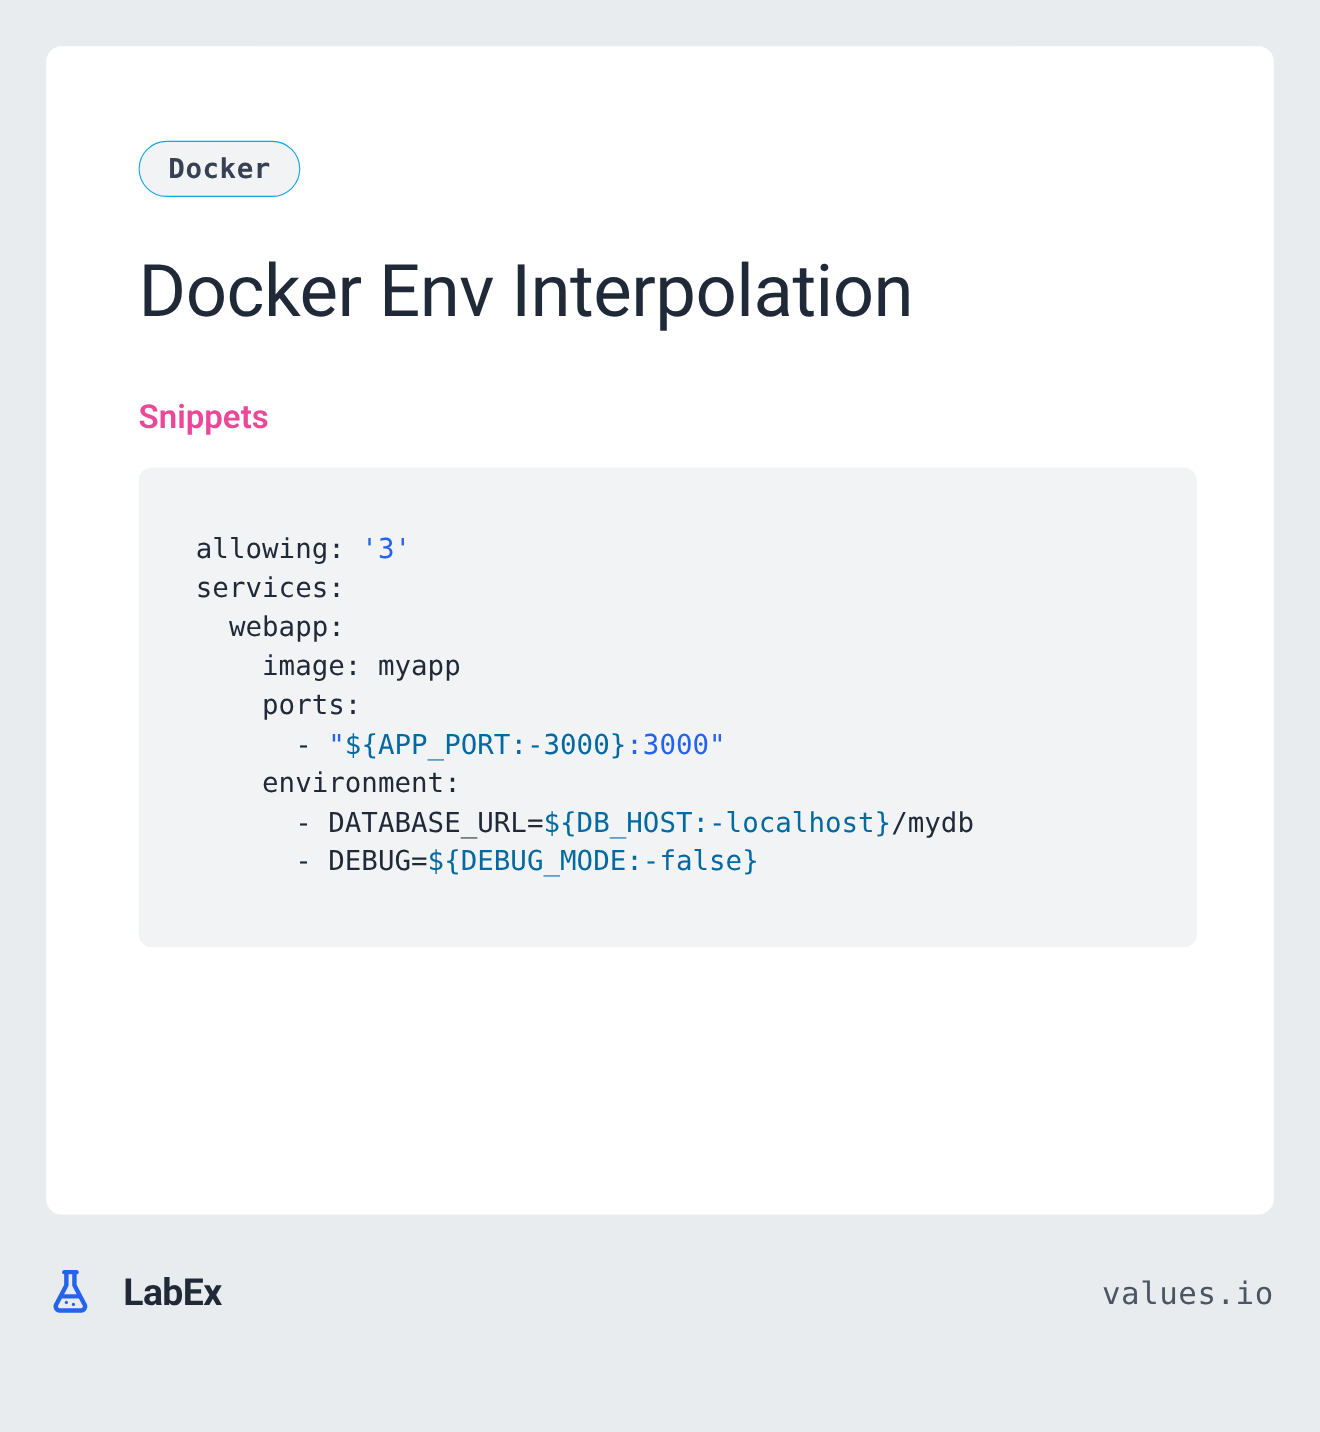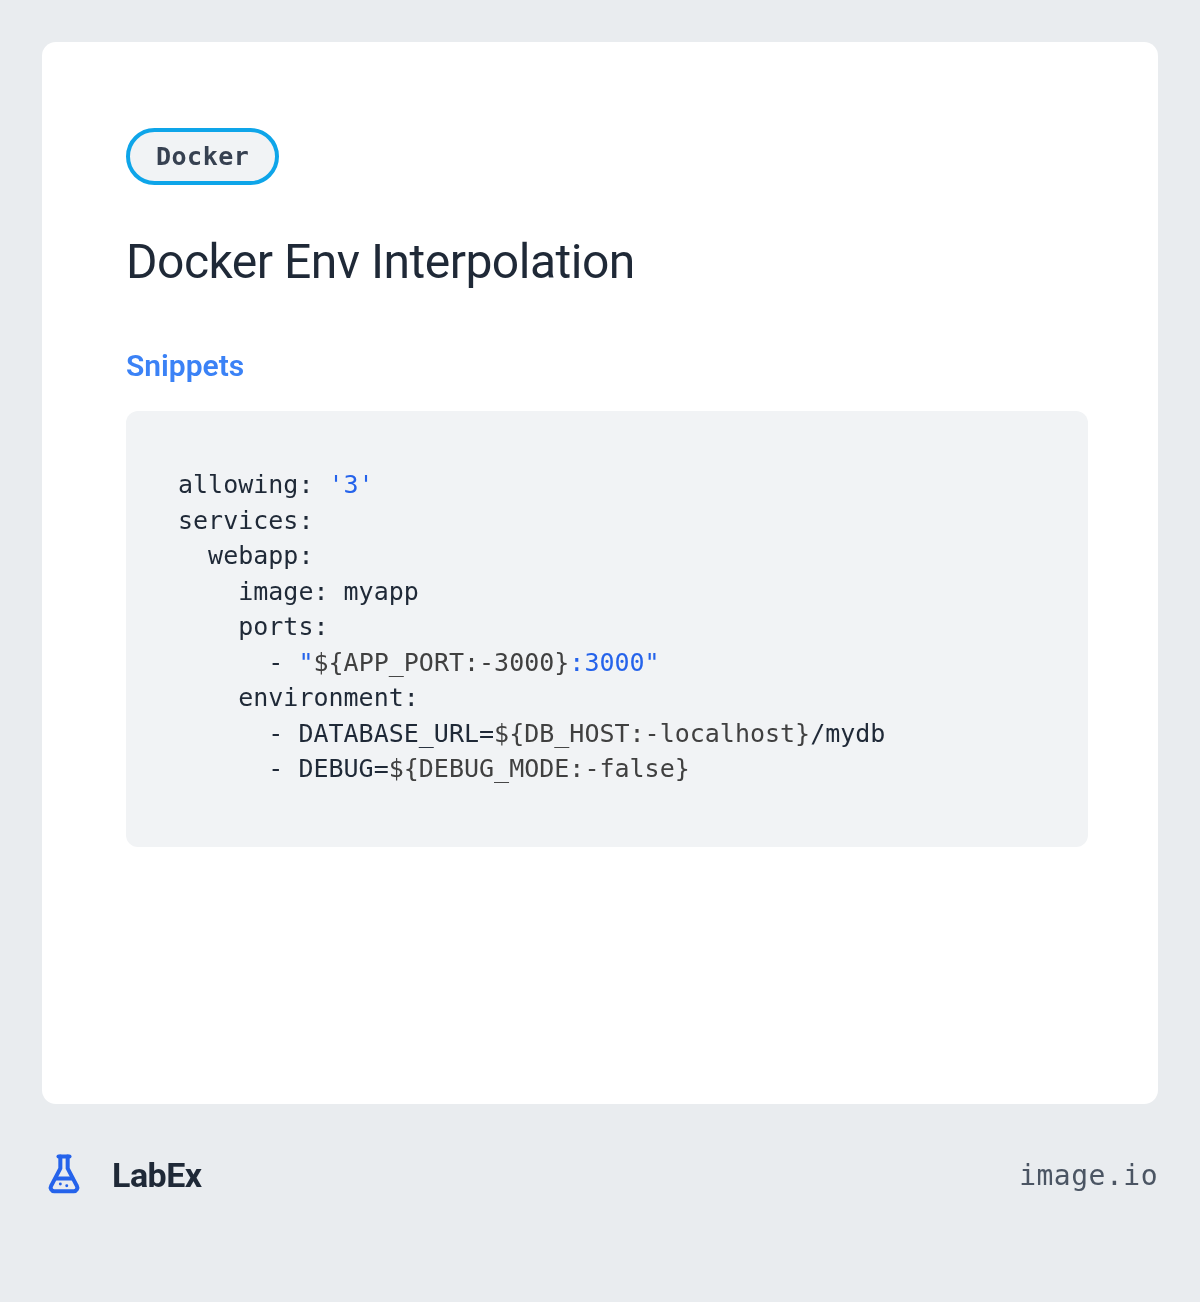--- a/index.html
+++ b/index.html
@@ -16,64 +16,64 @@
     top: 42px;
     width: 1116px;
     background: #ffffff;
     border-radius: 14px;
     padding: 86px 70px 86px 84px;
     min-height: 1062px;
   }
   .tag {
     display: inline-block;
     background: #f1f3f5;
-    border: 4px solid #0ea5e9;
+    border: 1px solid #0ea5e9;
     border-radius: 999px;
     padding: 10px 26px;
     font-family: ui-monospace, SFMono-Regular, Menlo, Consolas, monospace;
     font-size: 25px;
     color: #374151;
     font-weight: 600;
     letter-spacing: 0.5px;
   }
   .title {
-    font-size: 48px;
+    font-size: 66px;
     font-weight: 400;
     color: #1f2937;
     margin-top: 48px;
     letter-spacing: -0.5px;
   }
   .desc {
     font-family: ui-monospace, SFMono-Regular, Menlo, Consolas, monospace;
     font-size: 28px;
     line-height: 1.55;
     color: #4b5563;
     margin-top: 56px;
     max-width: 960px;
   }
   .snippets-h {
     font-size: 30px;
     font-weight: 600;
-    color: #3b82f6;
+    color: #ec4899;
     margin-top: 58px;
   }
   .code-block {
     background: #f1f3f5;
     border-radius: 12px;
     margin-top: 28px;
     padding: 56px 52px 60px 52px;
     font-family: ui-monospace, SFMono-Regular, Menlo, Consolas, monospace;
     font-size: 25px;
     line-height: 1.42;
     color: #1f2937;
     white-space: pre;
     overflow: hidden;
   }
   .tok-str { color: #2563eb; }
-  .tok-var { color: #404040; }
+  .tok-var { color: #0369a1; }
 
   .footer {
     position: absolute;
     left: 42px;
     right: 42px;
     top: 1148px;
     height: 54px;
     display: flex;
     align-items: center;
     justify-content: space-between;
@@ -121,14 +121,14 @@
       <svg class="flask-svg" viewBox="0 0 24 24" fill="none" stroke="#2563eb" stroke-width="2.2" stroke-linecap="round" stroke-linejoin="round">
         <path d="M9 3h6"></path>
         <path d="M10 3v6.5L5 19a2 2 0 0 0 1.8 3h10.4A2 2 0 0 0 19 19l-5-9.5V3"></path>
         <path d="M7.5 15h9"></path>
         <circle cx="10" cy="18" r="0.8" fill="#2563eb" stroke="none"></circle>
         <circle cx="13.5" cy="19" r="0.8" fill="#2563eb" stroke="none"></circle>
       </svg>
     </span>
     <span class="logo-text">LabEx</span>
   </div>
-  <span class="site">image.io</span>
+  <span class="site">values.io</span>
 </div>
 
 </body></html>

